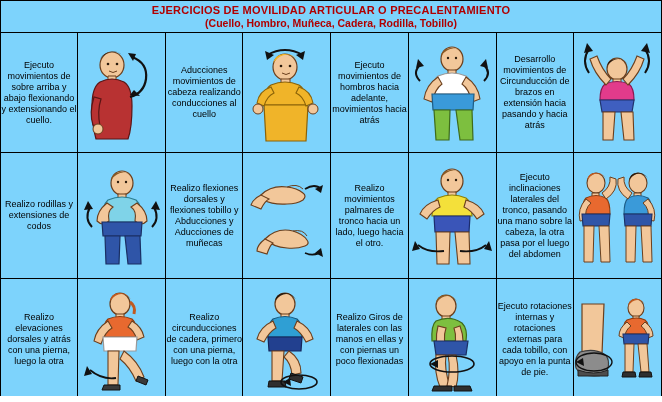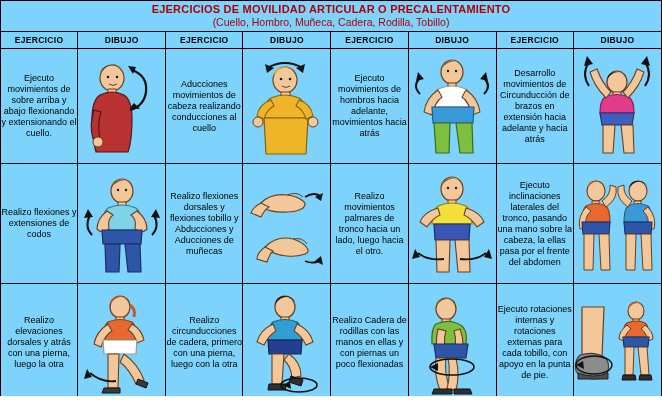--- a/index.html
+++ b/index.html
@@ -36,21 +36,21 @@
   }
   .title-line1 {
     color: #b00000;
     font-weight: bold;
     font-size: 11px;
     letter-spacing: 0.2px;
     line-height: 13px;
   }
   .title-line2 {
     color: #b00000;
-    font-weight: normal;
+    font-weight: bold;
     font-size: 10.5px;
     line-height: 13px;
   }
   .hdr {
     height: 16px;
     font-size: 8.5px;
     font-weight: bold;
     color: #000000;
     letter-spacing: 0.3px;
   }
@@ -95,30 +95,20 @@
     </colgroup>
     <tbody>
 
       <tr>
         <td class="title-cell" colspan="8">
           <div class="title-line1">EJERCICIOS DE MOVILIDAD ARTICULAR O PRECALENTAMIENTO</div>
           <div class="title-line2">(Cuello, Hombro, Muñeca, Cadera, Rodilla, Tobillo)</div>
         </td>
       </tr>
 
-      <tr>
-        <td class="hdr">EJERCICIO</td>
-        <td class="hdr">DIBUJO</td>
-        <td class="hdr">EJERCICIO</td>
-        <td class="hdr">DIBUJO</td>
-        <td class="hdr">EJERCICIO</td>
-        <td class="hdr">DIBUJO</td>
-        <td class="hdr">EJERCICIO</td>
-        <td class="hdr">DIBUJO</td>
-      </tr>
 
       <tr style="height:115px;">
         <td class="txt">Ejecuto movimientos de sobre arriba y abajo flexionando y extensionando el cuello.</td>
         <td class="pic">
           <div class="pic-wrap">
             <svg width="84" height="108" viewBox="0 0 84 108">
 
               <ellipse cx="32" cy="26" rx="12" ry="13" fill="#f2c79a" stroke="#6b3f1d" stroke-width="1.2"></ellipse>
               <path d="M20 20 q12 -14 25 -2 q-6 -6 -14 -5 q-8 1 -11 7z" fill="#2b1a0c"></path>
               <circle cx="28" cy="25" r="1.3" fill="#2b1a0c"></circle>
@@ -176,21 +166,21 @@
               <path d="M24 71 l16 0 l-1 30 l-13 0z" fill="#7dbf3f" stroke="#3e6b1a" stroke-width="1.2"></path>
               <path d="M46 71 l16 0 l1 30 l-13 0z" fill="#7dbf3f" stroke="#3e6b1a" stroke-width="1.2"></path>
               <path d="M10 26 q-8 8 0 16" stroke="#111" stroke-width="2" fill="none"></path>
               <path d="M8 20 l6 7 l-8 2z" fill="#111"></path>
               <path d="M74 26 q8 8 0 16" stroke="#111" stroke-width="2" fill="none"></path>
               <path d="M76 20 l-6 7 l8 2z" fill="#111"></path>
             </svg>
           </div>
         </td>
 
-        <td class="txt">Desarrollo movimientos de Circunducción de brazos en extensión hacia adelante y hacia atrás</td>
+        <td class="txt">Desarrollo movimientos de Circunducción de brazos en extensión hacia pasando y hacia atrás</td>
         <td class="pic">
           <div class="pic-wrap">
             <svg width="84" height="108" viewBox="0 0 84 108">
               <ellipse cx="42" cy="30" rx="10" ry="11" fill="#f2c79a" stroke="#6b3f1d" stroke-width="1.2"></ellipse>
               <path d="M32 27 q10 -13 21 -2 q-6 -6 -13 -5 q-7 1 -8 7z" fill="#2b1a0c"></path>
               <path d="M38 40 l8 0 l0 5 l-8 0z" fill="#f2c79a" stroke="#6b3f1d" stroke-width="1"></path>
               <path d="M30 45 q12 -5 24 0 q5 4 5 16 l-34 0 q0 -12 5 -16z" fill="#e23b8b" stroke="#8a1850" stroke-width="1.2"></path>
               <path d="M31 46 q-12 -12 -16 -26 l7 -3 q5 14 14 23z" fill="#f2c79a" stroke="#6b3f1d" stroke-width="1.1"></path>
               <path d="M53 46 q12 -12 16 -26 l-7 -3 q-5 14 -14 23z" fill="#f2c79a" stroke="#6b3f1d" stroke-width="1.1"></path>
               <path d="M25 61 l34 0 l-2 12 l-30 0z" fill="#3f5fc0" stroke="#20336e" stroke-width="1.2"></path>
@@ -199,21 +189,21 @@
               <path d="M14 10 q-8 12 0 24" stroke="#111" stroke-width="2" fill="none"></path>
               <path d="M12 4 l6 8 l-9 2z" fill="#111"></path>
               <path d="M70 10 q8 12 0 24" stroke="#111" stroke-width="2" fill="none"></path>
               <path d="M72 4 l-6 8 l9 2z" fill="#111"></path>
             </svg>
           </div>
         </td>
       </tr>
 
       <tr style="height:120px;">
-        <td class="txt">Realizo flexiones y extensiones de codos</td>
+        <td class="txt">Realizo rodillas y extensiones de codos</td>
         <td class="pic">
           <div class="pic-wrap">
             <svg width="84" height="110" viewBox="0 0 84 110">
               <ellipse cx="42" cy="22" rx="11" ry="12" fill="#f2c79a" stroke="#6b3f1d" stroke-width="1.2"></ellipse>
               <path d="M31 19 q11 -14 23 -2 q-6 -7 -14 -6 q-8 1 -9 8z" fill="#8a5a25"></path>
               <circle cx="38" cy="21" r="1.2" fill="#2b1a0c"></circle>
               <circle cx="46" cy="21" r="1.2" fill="#2b1a0c"></circle>
               <path d="M38 33 l8 0 l0 6 l-8 0z" fill="#f2c79a" stroke="#6b3f1d" stroke-width="1"></path>
               <path d="M28 39 q14 -6 28 0 q6 5 6 22 l-40 0 q0 -17 6 -22z" fill="#7fd3e8" stroke="#2a7c91" stroke-width="1.2"></path>
               <path d="M27 42 q-10 8 -10 18 q6 6 12 0 q-2 -10 4 -14z" fill="#f2c79a" stroke="#6b3f1d" stroke-width="1.1"></path>
@@ -265,21 +255,21 @@
               <path d="M26 71 l14 0 l-1 32 l-12 0z" fill="#f2c79a" stroke="#6b3f1d" stroke-width="1.1"></path>
               <path d="M45 71 l14 0 l1 32 l-12 0z" fill="#f2c79a" stroke="#6b3f1d" stroke-width="1.1"></path>
               <path d="M8 84 q10 8 26 6" stroke="#111" stroke-width="1.8" fill="none"></path>
               <path d="M5 80 l5 8 l-8 2z" fill="#111"></path>
               <path d="M76 84 q-10 8 -26 6" stroke="#111" stroke-width="1.8" fill="none"></path>
               <path d="M79 80 l-5 8 l8 2z" fill="#111"></path>
             </svg>
           </div>
         </td>
 
-        <td class="txt">Ejecuto inclinaciones laterales del tronco, pasando una mano sobre la cabeza, la ellas pasa por el frente del abdomen</td>
+        <td class="txt">Ejecuto inclinaciones laterales del tronco, pasando una mano sobre la cabeza, la otra pasa por el luego del abdomen</td>
         <td class="pic">
           <div class="pic-wrap">
             <svg width="86" height="110" viewBox="0 0 86 110">
 
               <g transform="translate(-2,0)">
                 <ellipse cx="24" cy="22" rx="9" ry="10" fill="#f2c79a" stroke="#6b3f1d" stroke-width="1.1"></ellipse>
                 <path d="M15 19 q9 -12 19 -2 q-5 -6 -12 -5 q-6 1 -7 7z" fill="#c05a1f"></path>
                 <path d="M20 32 l7 0 l0 5 l-7 0z" fill="#f2c79a" stroke="#6b3f1d" stroke-width="1"></path>
                 <path d="M14 37 q10 -5 20 0 q4 4 4 16 l-28 0 q0 -12 4 -16z" fill="#e8692f" stroke="#8c3a0d" stroke-width="1.1"></path>
                 <path d="M34 38 q12 -8 10 -20 l-6 -2 q1 10 -8 16z" fill="#f2c79a" stroke="#6b3f1d" stroke-width="1"></path>
@@ -342,21 +332,21 @@
               <path d="M27 65 l12 0 l-2 30 l-10 0z" fill="#f2c79a" stroke="#6b3f1d" stroke-width="1.1"></path>
               <path d="M44 65 q12 8 12 22 l-9 2 q-1 -12 -8 -18z" fill="#f2c79a" stroke="#6b3f1d" stroke-width="1.1"></path>
               <path d="M24 95 l16 0 l1 6 l-18 0z" fill="#2f2f2f" stroke="#111" stroke-width="1"></path>
               <path d="M46 87 l12 4 l-2 6 l-12 -4z" fill="#2f2f2f" stroke="#111" stroke-width="1"></path>
               <ellipse cx="54" cy="96" rx="18" ry="7" fill="none" stroke="#111" stroke-width="1.6"></ellipse>
               <path d="M38 96 l7 -4 l1 8z" fill="#111"></path>
             </svg>
           </div>
         </td>
 
-        <td class="txt">Realizo Cadera de rodillas con las manos en ellas y con piernas un poco flexionadas</td>
+        <td class="txt">Realizo Giros de laterales con las manos en ellas y con piernas un poco flexionadas</td>
         <td class="pic">
           <div class="pic-wrap">
             <svg width="84" height="108" viewBox="0 0 84 108">
               <ellipse cx="36" cy="20" rx="10" ry="11" fill="#f2c79a" stroke="#6b3f1d" stroke-width="1.2"></ellipse>
               <path d="M26 17 q10 -13 21 -2 q-5 -7 -13 -6 q-7 1 -8 8z" fill="#8a5a25"></path>
               <path d="M32 30 l8 0 l0 5 l-8 0z" fill="#f2c79a" stroke="#6b3f1d" stroke-width="1"></path>
               <path d="M26 35 q14 -6 26 2 q6 6 4 18 l-34 0 q-1 -16 4 -20z" fill="#7dbf3f" stroke="#3e6b1a" stroke-width="1.2"></path>
               <path d="M28 40 q-4 16 2 28 l8 -2 q-6 -12 -2 -24z" fill="#f2c79a" stroke="#6b3f1d" stroke-width="1.1"></path>
               <path d="M50 40 q6 16 0 28 l-8 -2 q6 -12 2 -24z" fill="#f2c79a" stroke="#6b3f1d" stroke-width="1.1"></path>
               <path d="M24 55 l34 0 l-2 14 l-30 0z" fill="#2f55a8" stroke="#1a2f63" stroke-width="1.2"></path>

